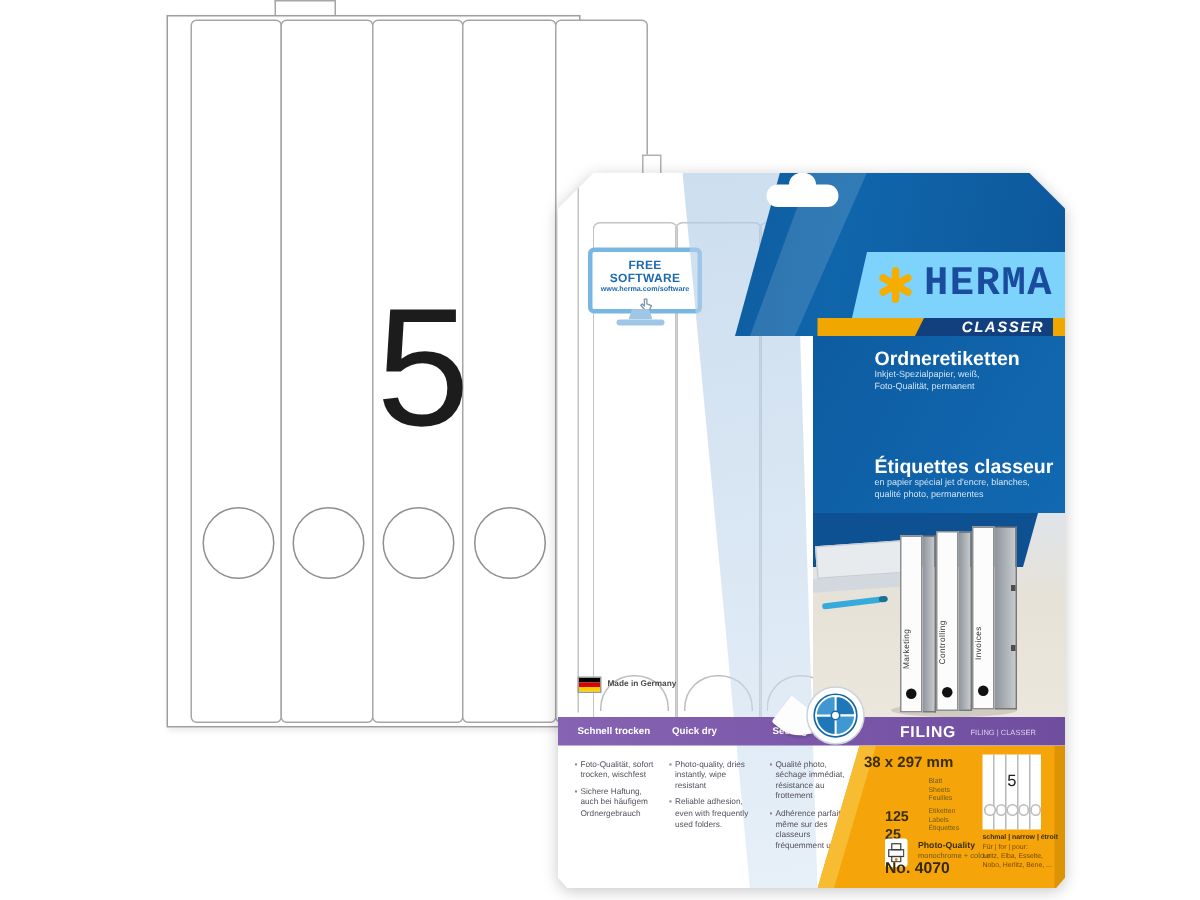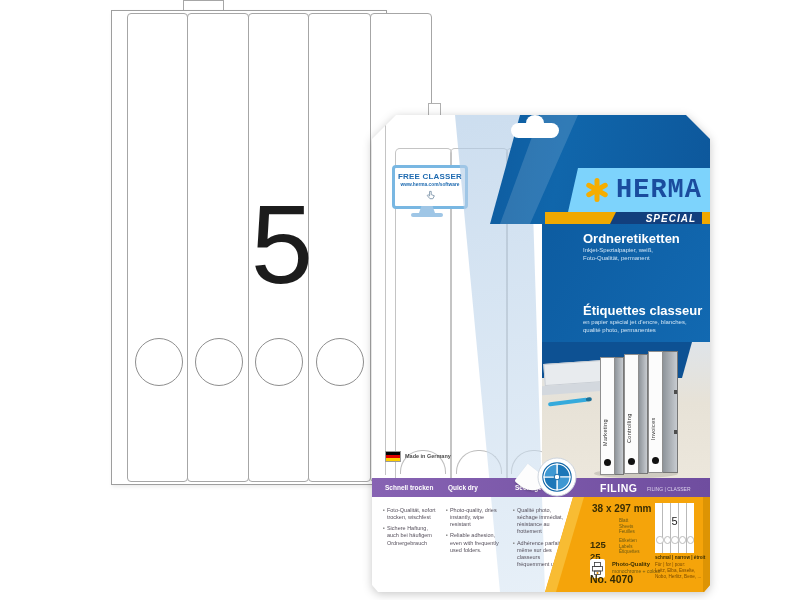--- a/index.html
+++ b/index.html
@@ -110,21 +110,21 @@
   .fcol{position:absolute;top:392px;width:58px;}
   .fcol .fi{font-size:5.5px;color:#56505c;line-height:1.3;margin-bottom:4px;display:flex;gap:2px;}
   .fcol .fi b{font-weight:normal;color:#8a8a8a;}
 
   
   .orange{left:0;top:382px;width:338px;height:95px;background:#f5a40a;
           clip-path:polygon(201px 0,338px 0,338px 95px,173px 95px);}
   .orange-edge{position:absolute;left:0;top:0;width:338px;height:95px;background:#f8bc33;
           clip-path:polygon(201px 0,212px 0,184px 95px,173px 95px);}
   .orange-right{position:absolute;left:331px;top:0;width:7px;height:95px;background:#dd9404;}
-  .sz{position:absolute;left:220px;top:6px;font-size:10px;font-weight:600;color:#3a2e04;}
+  .sz{position:absolute;left:204px;top:6px;font-size:10px;font-weight:600;color:#3a2e04;}
   .cnt{position:absolute;left:218px;font-size:9.5px;font-weight:600;color:#3a2e04;}
   .cnt-lab{position:absolute;left:247px;font-size:4.6px;color:#6d5a13;line-height:1.25;white-space:pre-line;}
   .printer{position:absolute;left:218px;top:62px;width:15px;height:19px;background:#fff;border-radius:2px;
            display:flex;align-items:center;justify-content:center;}
   .pq{position:absolute;left:240px;top:64px;font-size:5.8px;font-weight:bold;color:#3a2e04;}
   .pq-sub{position:absolute;left:240px;top:71px;font-size:5px;color:#6d5a13;}
   .orderno{position:absolute;left:218px;top:76px;font-size:10.5px;font-weight:600;color:#332a05;}
   .mini{position:absolute;left:283px;top:6px;width:39px;height:50px;background:#fff;display:flex;}
   .mini .mc{flex:1;border-right:.5px solid #b9b9b9;}
   .mini .mc:last-child{border-right:none;}
@@ -167,21 +167,21 @@
 
       <div class="wline" style="left:13px;top:8px;height:352px;"></div>
       <div class="wstrip" style="left:23px;top:33px;width:55px;height:330px;"></div>
       <div class="wstrip" style="left:78px;top:33px;width:56px;height:330px;"></div>
       <div class="wstrip" style="left:134px;top:33px;width:56px;height:330px;"></div>
       <div class="warc" style="left:28px;top:335px;"></div>
       <div class="warc" style="left:84px;top:335px;"></div>
       <div class="warc" style="left:139px;top:335px;"></div>
 
       <div class="abs monitor">
-        <div class="t1">FREE CLASSER</div>
+        <div class="t1">FREE SOFTWARE</div>
         <div class="t2">www.herma.com/software</div>
         <svg width="11" height="11" viewBox="0 0 12 12" style="margin-top:0px">
           <path d="M5 1.5 v5 l-1.6-1.4 -1 .9 3 3.5 h3.2 l1.6-3.2 -3.4-1.3 v-3.5 z" fill="none" stroke="#8298ad" stroke-width="1" stroke-linejoin="round"></path>
         </svg>
       </div>
       <div class="abs mon-neck"></div>
       <div class="abs mon-base"></div>
 
       <div class="abs made">
         <div class="flag">
@@ -203,21 +203,21 @@
             <rect x="10.5" y="1" width="5" height="24" rx="2.5"></rect>
             <rect x="10.5" y="1" width="5" height="24" rx="2.5" transform="rotate(60 13 13)"></rect>
             <rect x="10.5" y="1" width="5" height="24" rx="2.5" transform="rotate(-60 13 13)"></rect>
           </g>
         </svg>
         <span class="herma-word">HERMA</span>
       </div>
 
       <div class="abs yellow-band">
         <div class="special-box">
-          <span>SPECIAL</span>
+          <span>CLASSER</span>
         </div>
       </div>
 
       <div class="abs txt-panel">
         <div class="lang" style="top:8px;">
           <div class="tt">Ordneretiketten</div>
           <div class="st">Inkjet-Spezialpapier, weiß,
 Foto-Qualität, permanent</div>
         </div>
         <div class="lang" style="top:80px;">

